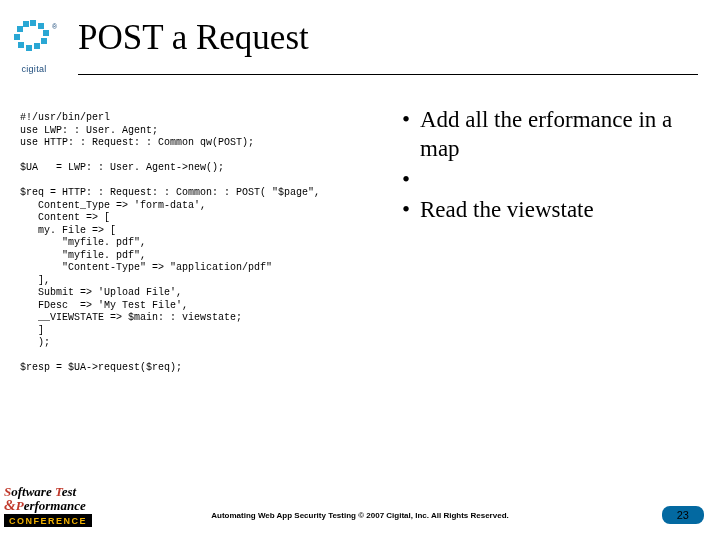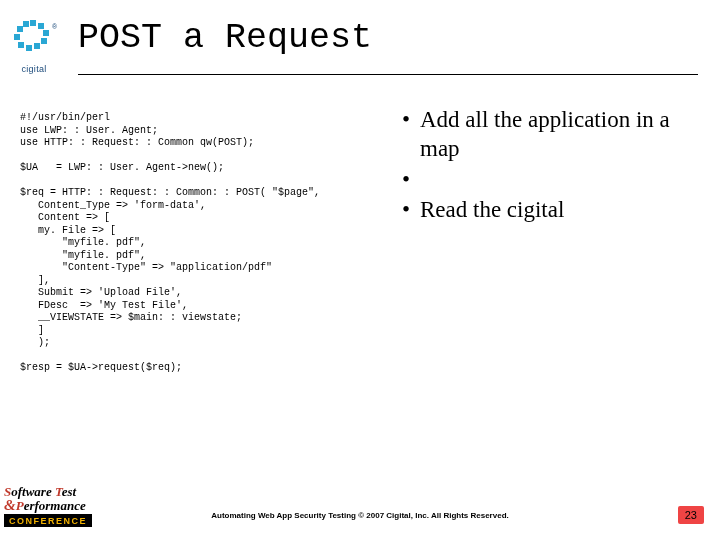--- a/index.html
+++ b/index.html
@@ -25,21 +25,21 @@
     font-size: 9px;
     color: #1b4a7a;
     text-align: center;
     margin-top: 12px;
     letter-spacing: 0.3px;
   }
   .title {
     position: absolute;
     top: 18px; left: 78px;
     font-size: 35px;
-    font-family: Liberation Mono, monospace;
+    font-family: Liberation Serif, serif;
     font-weight: 400;
   }
   .title-rule {
     position: absolute;
     top: 74px; left: 78px;
     width: 620px;
     height: 1px;
     background: #000;
   }
   .code {
@@ -79,25 +79,25 @@
     bottom: 20px; left: 0; right: 0;
     text-align: center;
     font-size: 8px;
     font-family: Liberation Sans, sans-serif;
     font-weight: bold;
     color: #000;
   }
   .page-num {
     position: absolute;
     right: 16px; bottom: 16px;
-    background: #ef4444;
+    background: #0369a1;
     color: #000;
     font-size: 11px;
-    padding: 3px 7px;
-    border-radius: 2px;
+    padding: 3px 15px;
+    border-radius: 8px;
     font-family: Arial, sans-serif;
   }
 </style>
 </head>
 <body>
 
 <div class="slide">
 
   <div class="logo">
     <svg viewBox="0 0 52 32" width="52" height="32">
@@ -139,28 +139,28 @@
    FDesc  =&gt; 'My Test File',
    __VIEWSTATE =&gt; $main: : viewstate;
    ]
    );
 
 $resp = $UA-&gt;request($req);</div>
 
   <div class="bullets">
     <div class="bi">
       <div class="dot">•</div>
-      <div>Add all the application in a map</div>
+      <div>Add all the erformance in a map</div>
     </div>
     <div class="bi">
       <div class="dot">•</div>
     </div>
     <div class="bi">
       <div class="dot">•</div>
-      <div>Read the cigital</div>
+      <div>Read the viewstate</div>
     </div>
   </div>
 
   <div class="footer-logo">
     <svg viewBox="0 0 90 48" width="90" height="48">
       <text x="0" y="12" font-family="Georgia, 'Times New Roman', serif" font-style="italic" font-weight="bold" font-size="13">
         <tspan fill="#c0392b">S</tspan><tspan fill="#000">oftware </tspan><tspan fill="#c0392b">T</tspan><tspan fill="#000">est</tspan>
       </text>
       <text x="0" y="26" font-family="Georgia, 'Times New Roman', serif" font-style="italic" font-weight="bold" font-size="13">
         <tspan fill="#c0392b" font-size="15">&amp;</tspan><tspan fill="#c0392b">P</tspan><tspan fill="#000">erformance</tspan>

